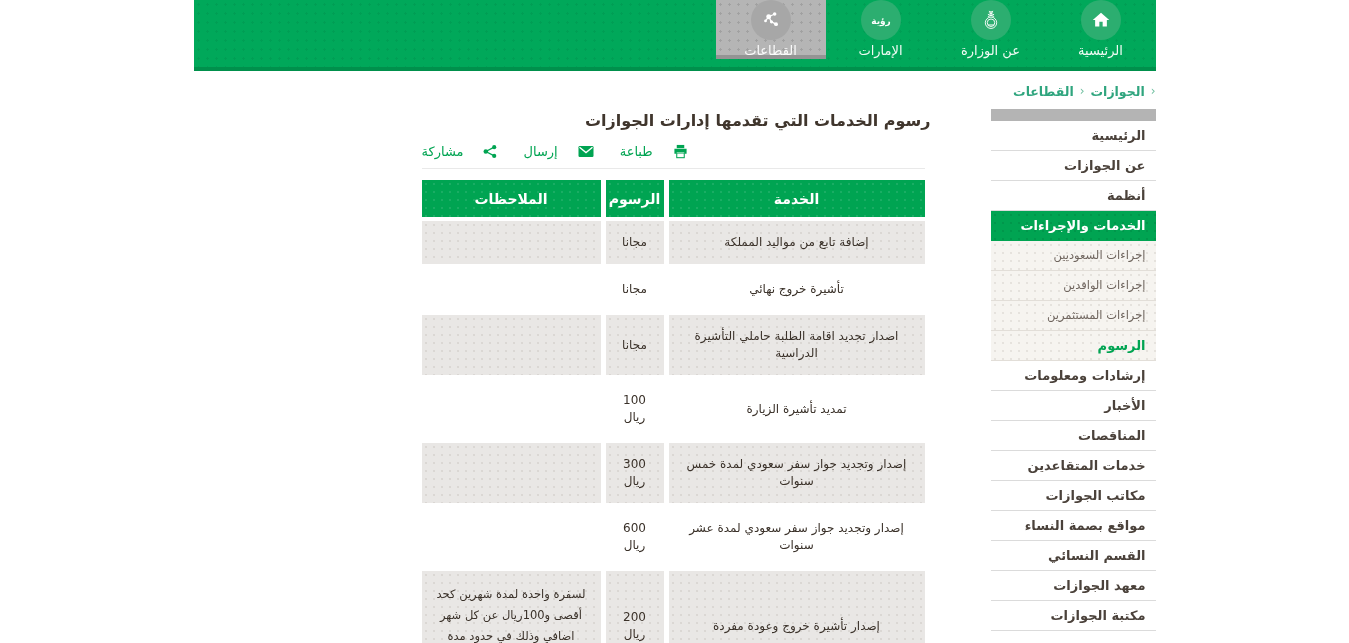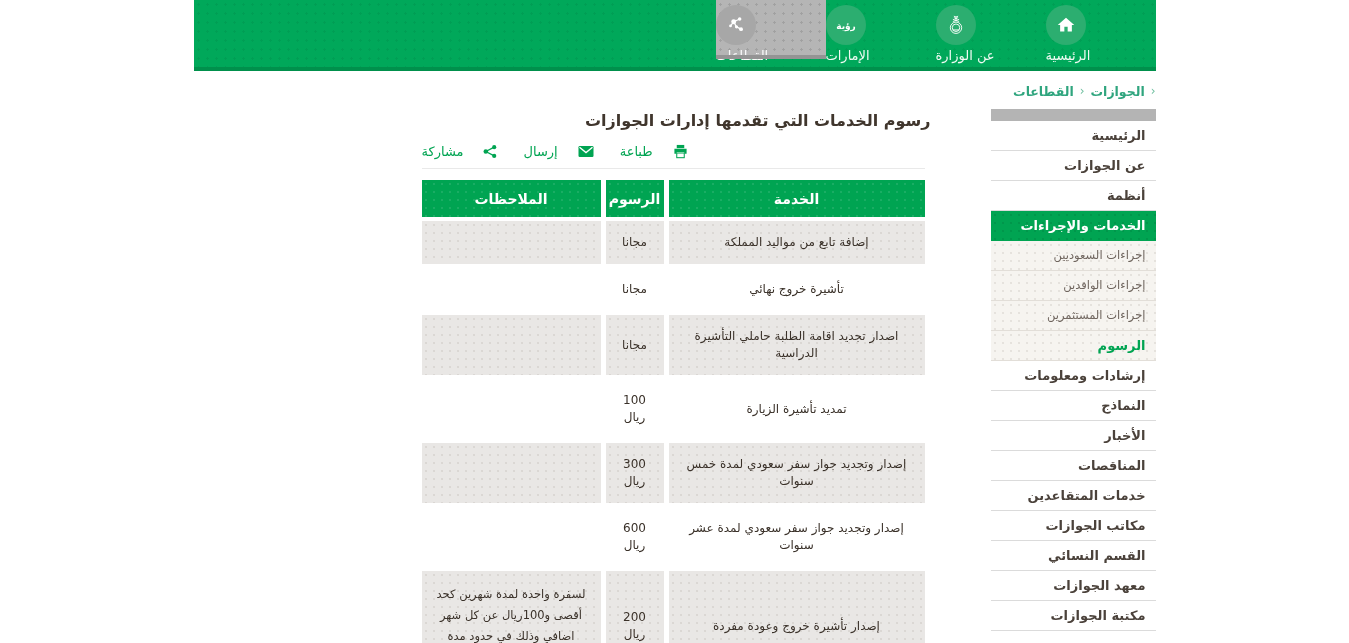--- a/index.html
+++ b/index.html
@@ -12,21 +12,21 @@
   
   .navbar{
     position:relative;height:71px;background:#00a85a;
     background-image:radial-gradient(rgba(0,70,35,.10) 1px,transparent 1.4px);
     background-size:9px 9px;
     display:flex;flex-direction:row;align-items:stretch;
   }
   .navbar::after{content:"";position:absolute;bottom:0;left:0;right:0;height:4px;background:#00904c;z-index:0;}
   .nav-tab{
     position:relative;z-index:1;width:110px;height:59px;box-sizing:border-box;
-    display:flex;flex-direction:column;align-items:flex-end;padding-top:5px;cursor:pointer;
+    display:flex;flex-direction:column;align-items:center;cursor:pointer;
   }
   .nav-tab .circ{
     width:40px;height:40px;border-radius:50%;background:#2cae70;
     display:flex;align-items:center;justify-content:center;flex:0 0 auto;
   }
   .nav-tab .lbl{color:#f0fbf4;font-size:13px;margin-top:3px;white-space:nowrap;}
   .nav-tab.active{
     background:#b5b5b5;
     background-image:radial-gradient(rgba(90,90,90,.22) 1px,transparent 1.4px);
     background-size:9px 9px;
@@ -188,30 +188,30 @@
           <li class="mi t-sub">إجراءات السعوديين</li>
 
           <li class="mi t-sub">إجراءات الوافدين</li>
 
           <li class="mi t-sub">إجراءات المستثمرين</li>
 
           <li class="mi t-subcurrent">الرسوم</li>
 
           <li class="mi t-main">إرشادات ومعلومات</li>
 
-          <li class="mi t-main">النماذج</li>
 
           <li class="mi t-main">الأخبار</li>
 
           <li class="mi t-main">المناقصات</li>
 
           <li class="mi t-main">خدمات المتقاعدين</li>
 
           <li class="mi t-main">مكاتب الجوازات</li>
 
+          <li class="mi t-main">مواقع بصمة النساء</li>
 
           <li class="mi t-main">القسم النسائي</li>
 
           <li class="mi t-main">معهد الجوازات</li>
 
           <li class="mi t-main">مكتبة الجوازات</li>
 
       </ul>
     </div>
 

